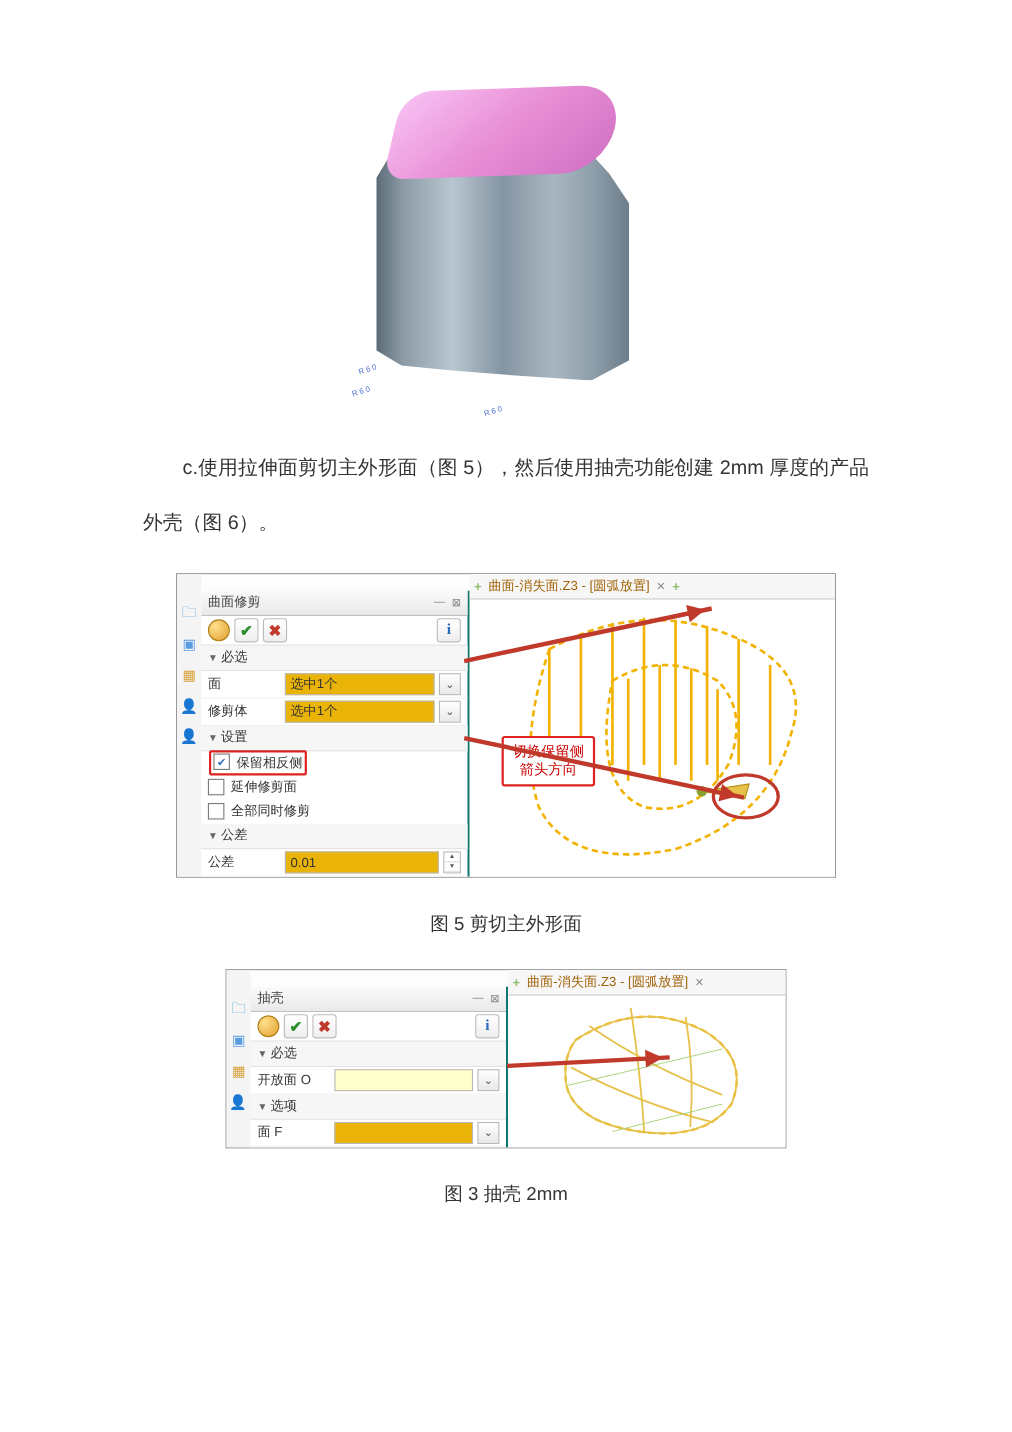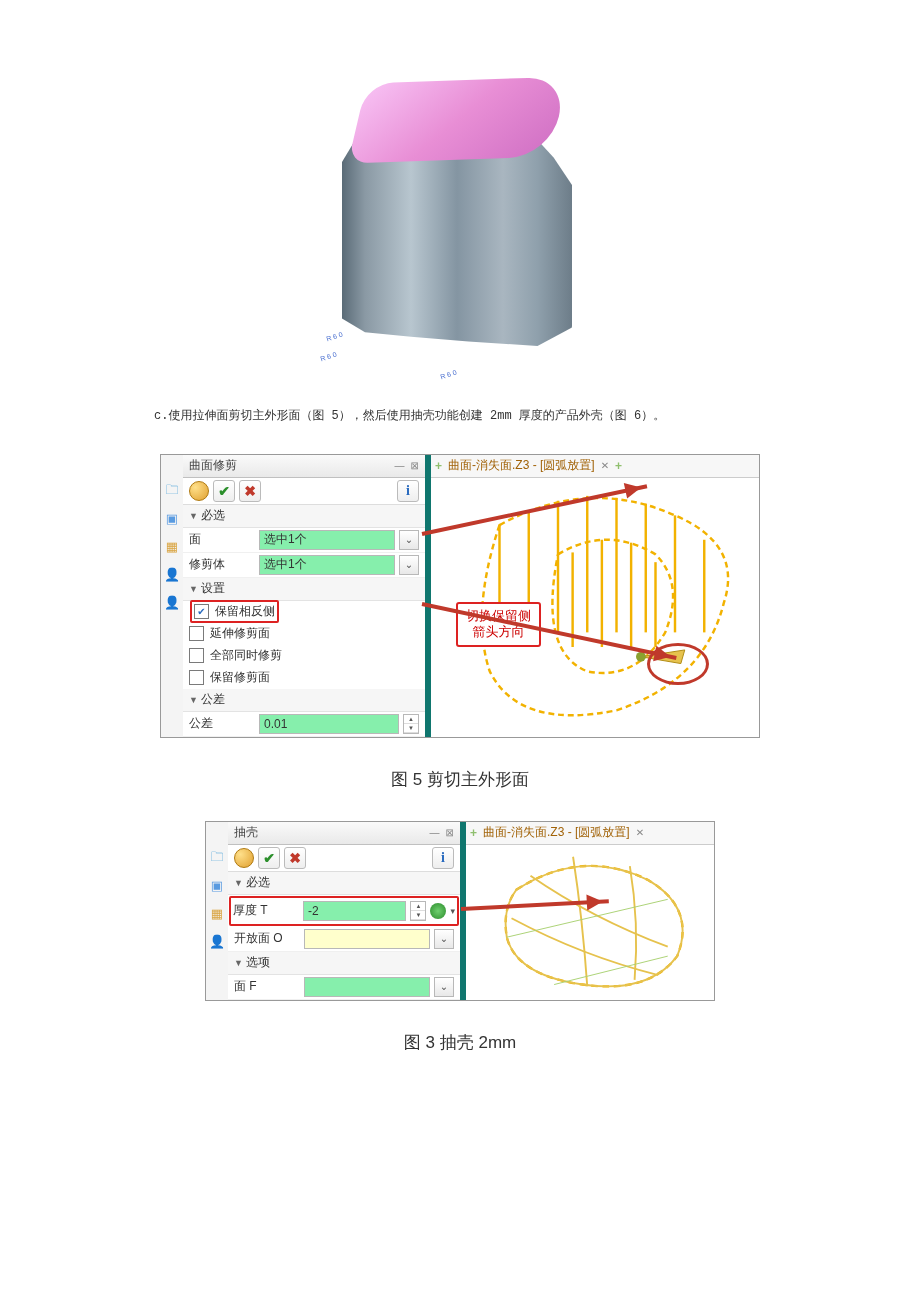--- a/index.html
+++ b/index.html
@@ -15,26 +15,25 @@
     padding: 60px 0 60px 0;
     box-sizing: border-box;
   }
   .caption {
     text-align: center;
     font-size: 17px;
     color: #333;
     margin: 30px 0;
   }
   .body-text {
-    font-size: 12px;
+    font-size: 18px;
     line-height: 2.8;
     padding: 0 130px;
     margin: 20px 0;
     text-align: justify;
-    font-family: Liberation Mono, monospace;
   }
   .indent-c { text-indent: 2em; }
 
   
   .fig4 {
     width: 300px; height: 310px;
     margin: 10px auto 0 auto;
     position: relative;
   }
   .shape3d {
@@ -86,22 +85,23 @@
     padding-top:28px;
     gap:12px;
   }
   .mini-icon{
     width:16px;height:16px;
     display:flex;align-items:center;justify-content:center;
     font-size:13px;
   }
   .panel {
     flex: 0 0 auto;
-    border-right:6px solid #0f766e;
+    border-right:2px solid #0f766e;
     background:#fff;
+    margin-top:15px;
   }
   .panel.fig5p{width:242px;}
   .panel.fig6p{width:232px;}
 
   .panel-title{
     height:22px;
     background:linear-gradient(#fafafa,#e9e9e9);
     border-bottom:1px solid #c0c0c0;
     display:flex;align-items:center;justify-content:space-between;
     padding:0 6px;
@@ -146,21 +146,21 @@
     display:flex;align-items:center;
     padding:0 6px;
     gap:4px;
     border-bottom:1px solid #f0f0f0;
   }
   .field-label{width:66px;color:#333;}
   .field-input{
     flex:1;
     height:18px;
     border:1px solid #b8b8b8;
-    background:#86efac;
+    background:#eab308;
     padding:0 4px;
     display:flex;align-items:center;
     color:#333;
   }
   .field-input.yellow{background:#ffffcc;}
   .chev-btn{
     width:18px;height:18px;
     border:1px solid #b8b8b8;
     background:linear-gradient(#fff,#e8e8e8);
     display:flex;align-items:center;justify-content:center;
@@ -274,36 +274,32 @@
           <div class="field-input">选中1个</div>
           <div class="chev-btn">⌄</div>
         </div>
         <div class="field-row">
           <div class="field-label">修剪体</div>
           <div class="field-input">选中1个</div>
           <div class="chev-btn">⌄</div>
         </div>
         <div class="section-hdr">设置</div>
         <div class="chk-row">
-          <span class="redbox" style="display:flex;align-items:center;gap:6px;">
+          <span class="redbox" style="display:flex;align-items:flex-start;gap:6px;">
             <span class="chkbox on"></span>
             <span>保留相反侧</span>
           </span>
         </div>
         <div class="chk-row">
             <span class="chkbox"></span>
             <span>延伸修剪面</span>
           </div>
         <div class="chk-row">
             <span class="chkbox"></span>
             <span>全部同时修剪</span>
-          </div>
-        <div class="chk-row">
-            <span class="chkbox"></span>
-            <span>保留修剪面</span>
           </div>
         <div class="section-hdr">公差</div>
         <div class="field-row">
           <div class="field-label">公差</div>
           <div class="field-input">0.01</div>
           <div class="spin-btns">
               <div>▲</div>
               <div>▼</div>
             </div>
         </div>
@@ -372,30 +368,20 @@
         </div>
         <div class="btnbar">
           <div class="btnbar-left">
             <div class="coin-icon"></div>
             <div class="ok-btn">✔</div>
             <div class="cancel-btn">✖</div>
           </div>
           <div class="info-btn">i</div>
         </div>
         <div class="section-hdr">必选</div>
-        <div class="field-row redbox" style="height:24px;">
-          <div class="field-label">厚度 T</div>
-          <div class="field-input">-2</div>
-          <div class="spin-btns">
-              <div>▲</div>
-              <div>▼</div>
-            </div>
-          <div class="probe-icon"></div>
-          <span style="font-size:9px;color:#555;">▾</span>
-        </div>
         <div class="field-row">
           <div class="field-label">开放面 O</div>
           <div class="field-input yellow"></div>
           <div class="chev-btn">⌄</div>
         </div>
         <div class="section-hdr">选项</div>
         <div class="field-row">
           <div class="field-label">面 F</div>
           <div class="field-input"></div>
           <div class="chev-btn">⌄</div>

